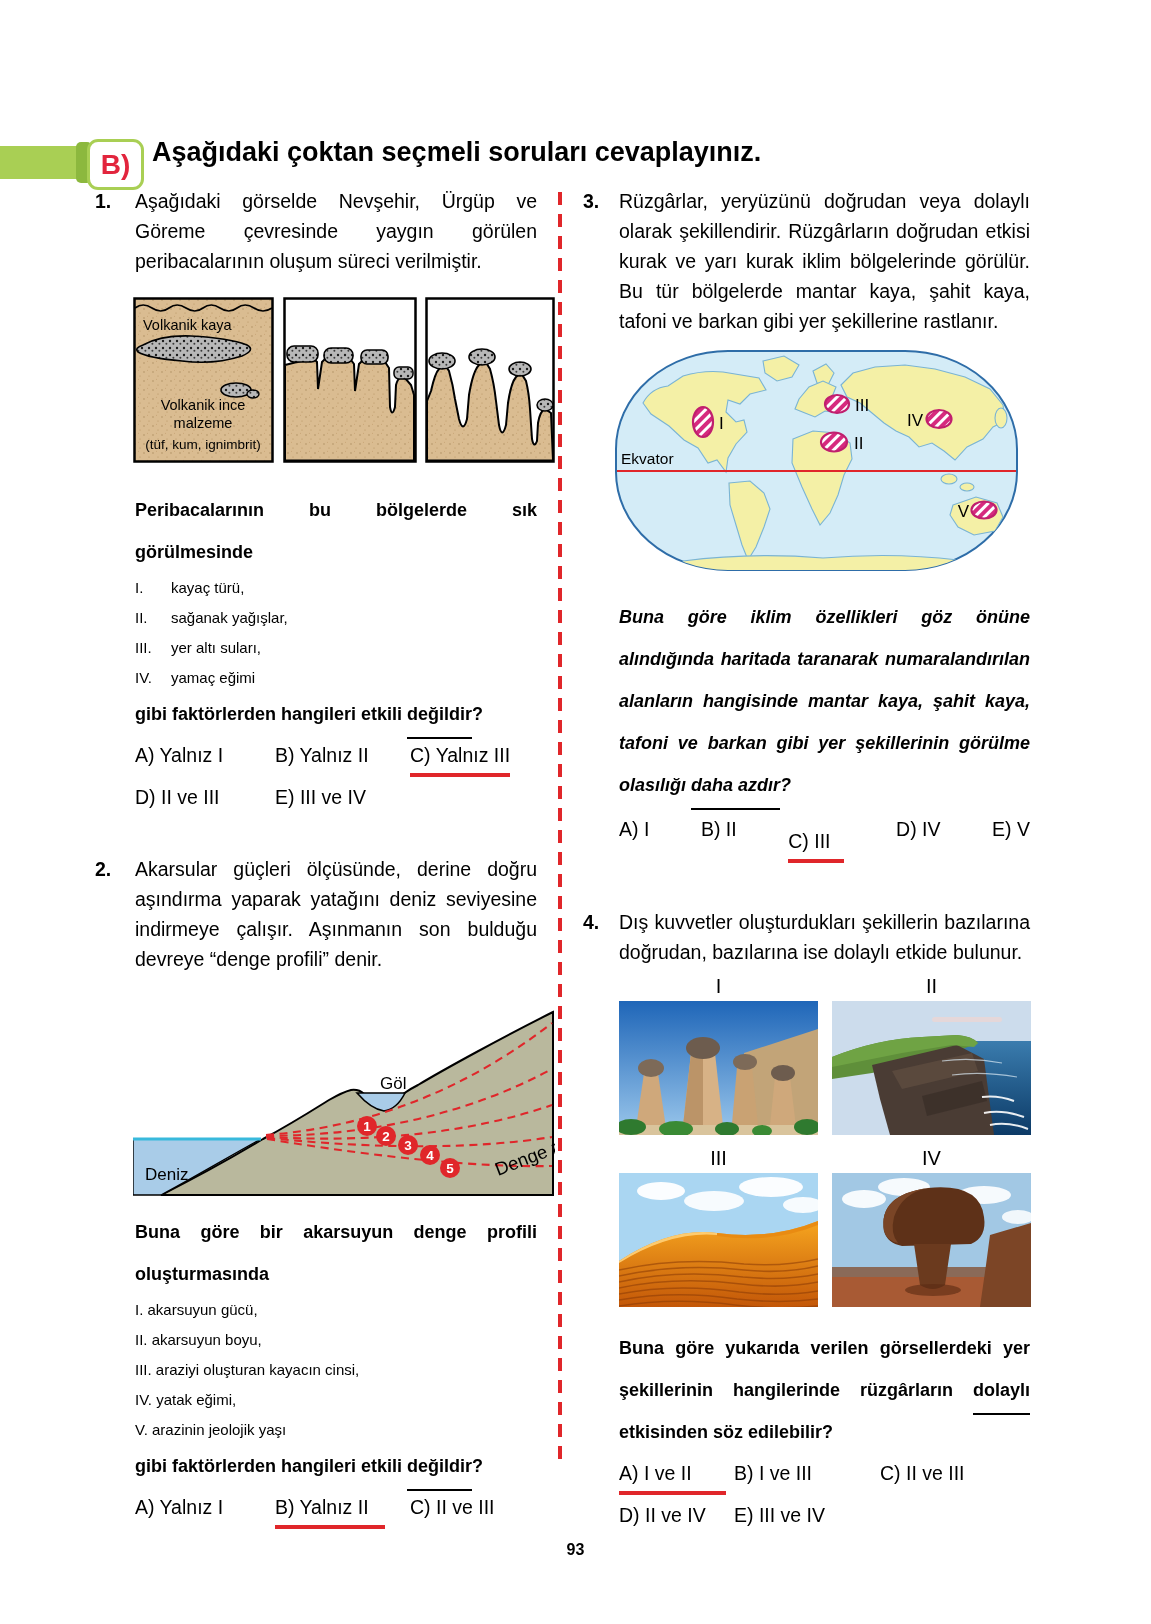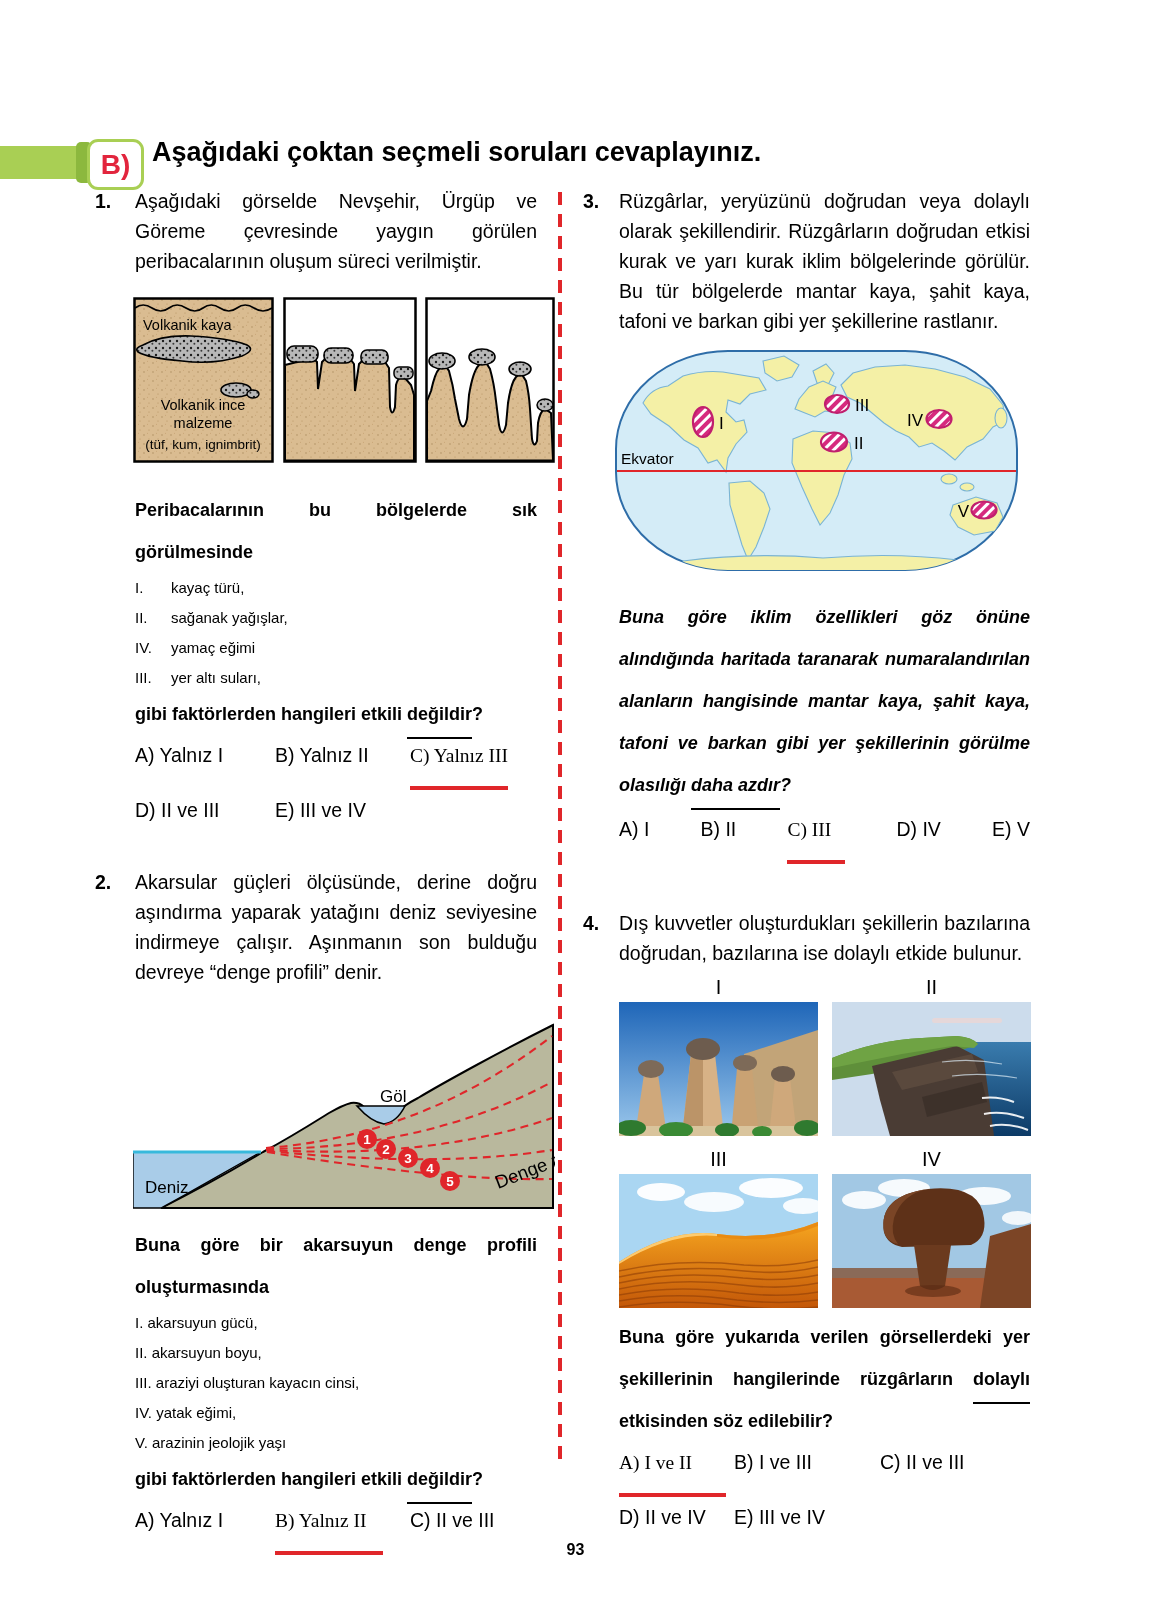--- a/index.html
+++ b/index.html
@@ -22,21 +22,21 @@
   .qnum{flex:none;width:40px;font-weight:bold;font-size:19.5px;line-height:30px;}
   .col-right .qnum{width:36px;}
   .qbody{flex:1;min-width:0;}
   .intro{margin:0;font-size:19.5px;line-height:30px;text-align:justify;}
   .stem{margin:0;font-size:18px;line-height:42px;text-align:justify;font-weight:bold;}
   .items{font-size:15px;line-height:30px;}
   .items-q1 .rn{display:inline-block;min-width:36px;}
   .u-black{border-bottom:2.5px solid #000;padding-bottom:13px;}
   .opt-row{display:flex;font-size:19.5px;line-height:30px;margin-top:5px;}
   .opt{flex:none;}
-  .ans{display:inline-block;border-bottom:4px solid #e0262a;padding-bottom:15px;font-family:Liberation Serif, serif;}
+  .ans{display:inline-block;border-bottom:4px solid #e0262a;padding-bottom:3px;}
 
   .w140{width:140px;} .w135{width:135px;} .w115{width:115px;} .w146{width:146px;}
 
   .figure{position:relative;}
   .fig1{margin:21px 0 0 -2px;}
   .fig2{margin:8px 0 0 -2px;}
   .figmap{margin:10px 0 0 -6px;}
 
   
   .photo-grid{margin-top:8px;width:412px;}
@@ -114,22 +114,22 @@
             <ellipse cx="387" cy="72" rx="11" ry="7" fill="url(#speck)" stroke="#000" stroke-width="1.6"></ellipse>
             <ellipse cx="412" cy="108" rx="8" ry="6" fill="url(#speck)" stroke="#000" stroke-width="1.5"></ellipse>
           </g>
         </svg>
       </div>
 
       <p class="stem" style="margin-top:22px;">Peribacalarının bu bölgelerde sık görülmesinde</p>
       <div class="items items-q1">
         <div><span class="rn">I.</span><span>kayaç türü,</span></div>
         <div><span class="rn">II.</span><span>sağanak yağışlar,</span></div>
+        <div><span class="rn">III.</span><span>yer altı suları,</span></div>
         <div><span class="rn">IV.</span><span>yamaç eğimi</span></div>
-        <div><span class="rn">III.</span><span>yer altı suları,</span></div>
       </div>
       <p class="stem"><span>gibi faktörlerden hangileri etkili </span><span class="u-black">değildir</span><span>?</span></p>
       <div class="opt-row">
         <span class="opt w140">A) Yalnız I</span>
         <span class="opt w135">B) Yalnız II</span>
         <span class="opt"><span class="ans">C) Yalnız III</span></span>
       </div>
       <div class="opt-row">
         <span class="opt w140">D) II ve III</span>
         <span class="opt">E) III ve IV</span>
@@ -243,21 +243,21 @@
             <ellipse cx="371" cy="164" rx="12.5" ry="8.5" fill="url(#hatch)" stroke="#c01f6e" stroke-width="2.2"></ellipse>
             <text x="356" y="171" text-anchor="end">V</text>
           </g>
         </svg>
       </div>
 
       <p class="stem" style="margin-top:16px;font-style:italic;"><span>Buna göre iklim özellikleri göz önüne alındığında haritada taranarak numaralandırılan alanların hangisinde mantar kaya, şahit kaya, tafoni ve barkan gibi yer şekillerinin görülme olasılığı </span><span class="u-black">daha azdır</span><span>?</span></p>
       <div class="opt-row" style="justify-content:space-between;margin-top:8px;">
         <span class="opt">A) I</span>
         <span class="opt">B) II</span>
-        <span class="opt"><span class="ans" style="padding-right:14px;">C) III</span></span>
+        <span class="opt"><span class="ans" style="padding-right:14px;margin-top:12px;">C) III</span></span>
         <span class="opt">D) IV</span>
         <span class="opt">E) V</span>
       </div>
     </div>
   </div>
 
   <div class="q" style="margin-top:44px;">
     <div class="qnum">4.</div>
     <div class="qbody">
       <p class="intro">Dış kuvvetler oluşturdukları şekillerin bazılarına doğrudan, bazılarına ise dolaylı etkide bulunur.</p>
@@ -363,21 +363,21 @@
             <rect y="104" width="199" height="30" fill="#a85a34"></rect>
             <path d="M158,62 L199,50 L199,134 L148,134 L154,92 Z" fill="#7c4526"></path>
             <path d="M52,58 Q46,22 96,15 Q148,10 152,44 Q155,64 139,71 L70,73 Q55,70 52,58 Z" fill="#5e3118"></path>
             <path d="M52,58 Q46,22 96,15 Q70,20 62,44 Q58,60 66,70 Q55,68 52,58 Z" fill="#7a4526"></path>
             <path d="M82,71 L88,112 Q101,120 113,112 L119,71 Z" fill="#6b3a1e"></path>
             <ellipse cx="101" cy="117" rx="28" ry="6" fill="#5a2a12" opacity="0.6"></ellipse>
           </svg>
         </div>
       </div>
 
-      <p class="stem" style="margin-top:8px;"><span>Buna göre yukarıda verilen görsellerdeki yer şekillerinin hangilerinde rüzgârların </span><span class="u-black">dolaylı</span><span> etkisinden söz edilebilir?</span></p>
+      <p class="stem" style="margin-top:20px;"><span>Buna göre yukarıda verilen görsellerdeki yer şekillerinin hangilerinde rüzgârların </span><span class="u-black">dolaylı</span><span> etkisinden söz edilebilir?</span></p>
       <div class="opt-row">
         <span class="opt w115"><span class="ans" style="padding-right:34px;">A) I ve II</span></span>
         <span class="opt w146">B) I ve III</span>
         <span class="opt">C) II ve III</span>
       </div>
       <div class="opt-row">
         <span class="opt w115">D) II ve IV</span>
         <span class="opt">E) III ve IV</span>
       </div>
     </div>

